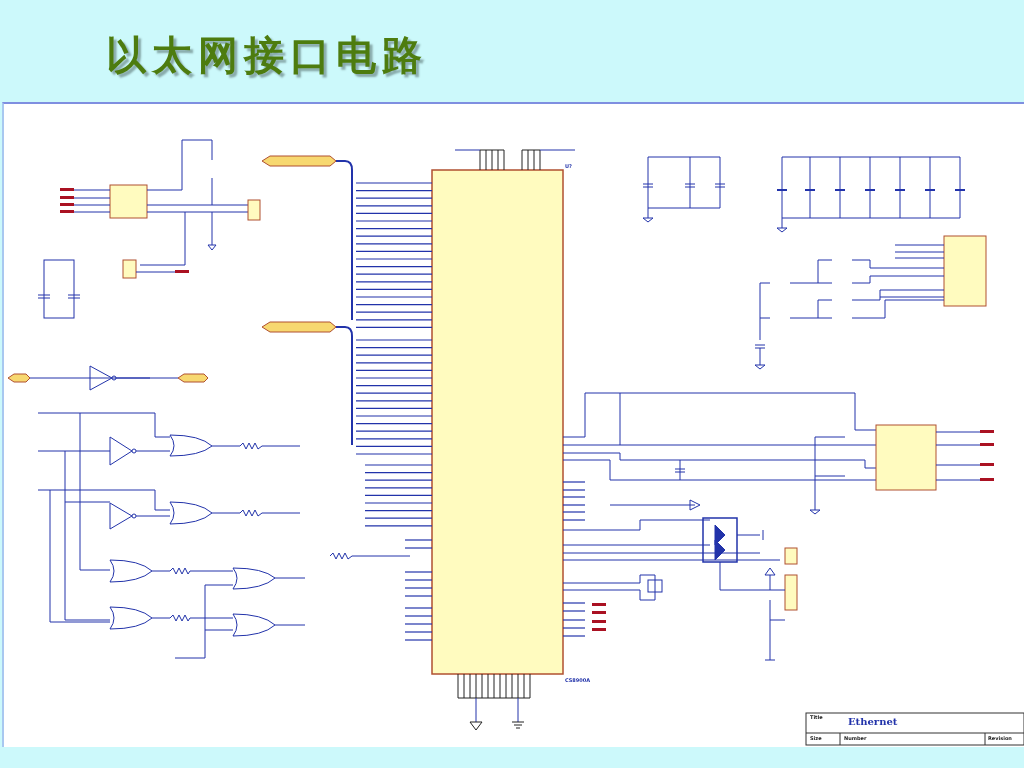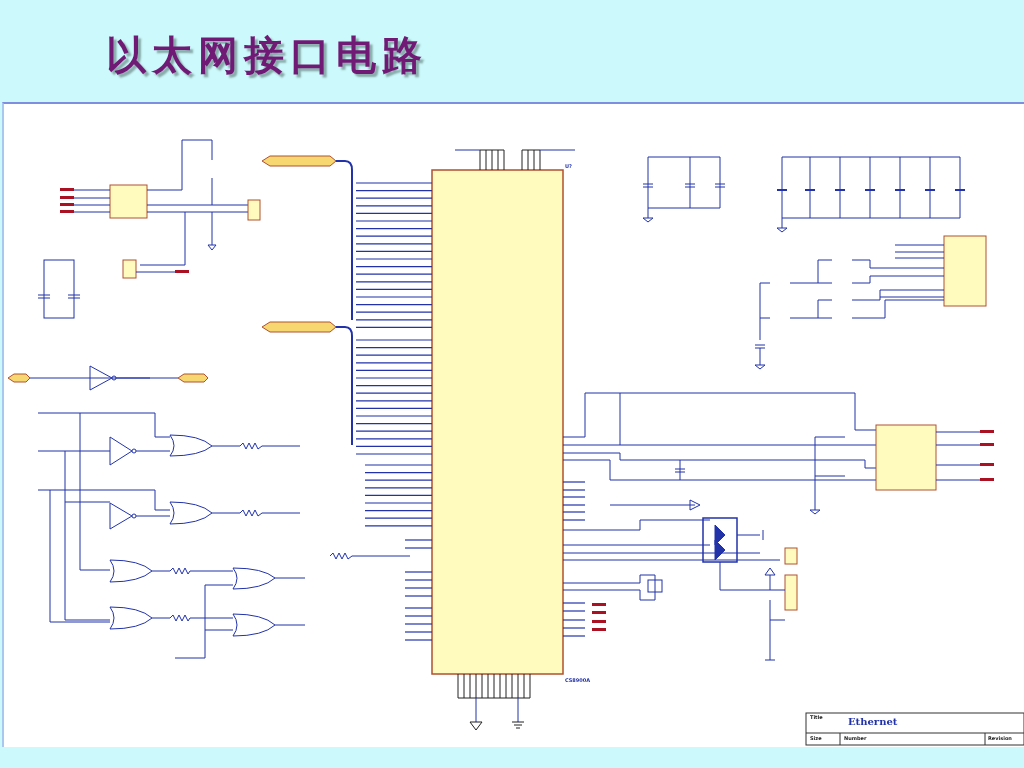--- a/index.html
+++ b/index.html
@@ -1,17 +1,17 @@
 <!DOCTYPE html>
 <html><head>
 <meta charset="utf-8">
 <style>
   html,body{margin:0;padding:0;}
   body{width:1024px;height:768px;background:#ccf9fb;position:relative;overflow:hidden;font-family:"DejaVu Sans",sans-serif;}
-  .slide-title{position:absolute;left:106px;top:28px;font-family:"DejaVu Serif",serif;font-weight:bold;font-size:40px;letter-spacing:6px;color:#701a75;text-shadow:3px 3px 2px #8aa;}
+  .slide-title{position:absolute;left:106px;top:28px;font-family:"DejaVu Serif",serif;font-weight:bold;font-size:40px;letter-spacing:6px;color:#4d7c0f;text-shadow:3px 3px 2px #8aa;}
   .panel{position:absolute;left:2px;top:102px;width:1022px;height:643px;background:#fff;border-top:2px solid #7f8fe0;border-left:2px solid #a8c8f0;}
   svg{position:absolute;left:0;top:0;}
   .t{font-family:"DejaVu Sans",sans-serif;font-size:5px;font-weight:bold;}
   .bl{fill:#2233aa;}
   .bk{fill:#222;}
   .titleblock-name{font-family:"DejaVu Serif",serif;font-size:10px;font-weight:bold;fill:#2233aa;}
 </style>
 </head>
 <body>
 

